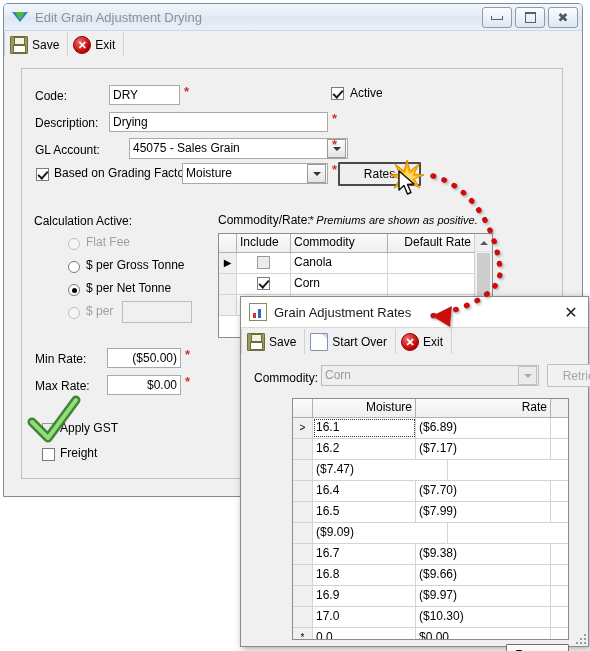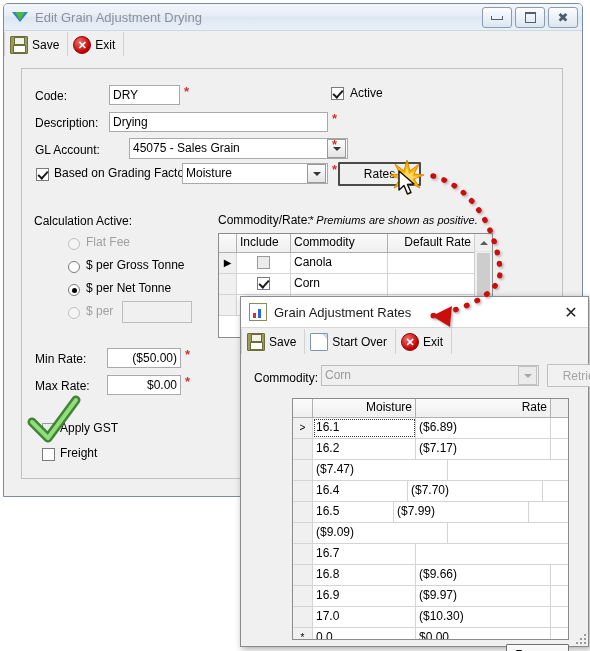--- a/index.html
+++ b/index.html
@@ -485,35 +485,36 @@
               <div class="gc rowhdr sel-marker" style="width: 20px;"></div>
               <div class="gc num" style="width: 103px;">16.2</div>
               <div class="gc num" style="width: 135px;">($7.17)</div>
             </div>
             <div class="grow">
               <div class="gc rowhdr sel-marker" style="width: 20px;"></div>
               <div class="gc num" style="width: 135px;">($7.47)</div>
             </div>
             <div class="grow">
               <div class="gc rowhdr sel-marker" style="width: 20px;"></div>
-              <div class="gc num" style="width: 95px;">16.4</div>
+              <div class="gc num" style="width: 103px;">16.4</div>
               <div class="gc num" style="width: 135px;">($7.70)</div>
             </div>
             <div class="grow">
               <div class="gc rowhdr sel-marker" style="width: 20px;"></div>
-              <div class="gc num" style="width: 81px;">16.5</div>
+              <div class="gc num" style="width: 103px;">16.5</div>
               <div class="gc num" style="width: 135px;">($7.99)</div>
             </div>
             <div class="grow">
               <div class="gc rowhdr sel-marker" style="width: 20px;"></div>
               <div class="gc num" style="width: 135px;">($9.09)</div>
             </div>
             <div class="grow">
               <div class="gc rowhdr sel-marker" style="width: 20px;"></div>
               <div class="gc num" style="width: 103px;">16.7</div>
+              <div class="gc num" style="width: 135px;">($9.38)</div>
             </div>
             <div class="grow">
               <div class="gc rowhdr sel-marker" style="width: 20px;"></div>
               <div class="gc num" style="width: 103px;">16.8</div>
               <div class="gc num" style="width: 135px;">($9.66)</div>
             </div>
             <div class="grow">
               <div class="gc rowhdr sel-marker" style="width: 20px;"></div>
               <div class="gc num" style="width: 103px;">16.9</div>
               <div class="gc num" style="width: 135px;">($9.97)</div>

